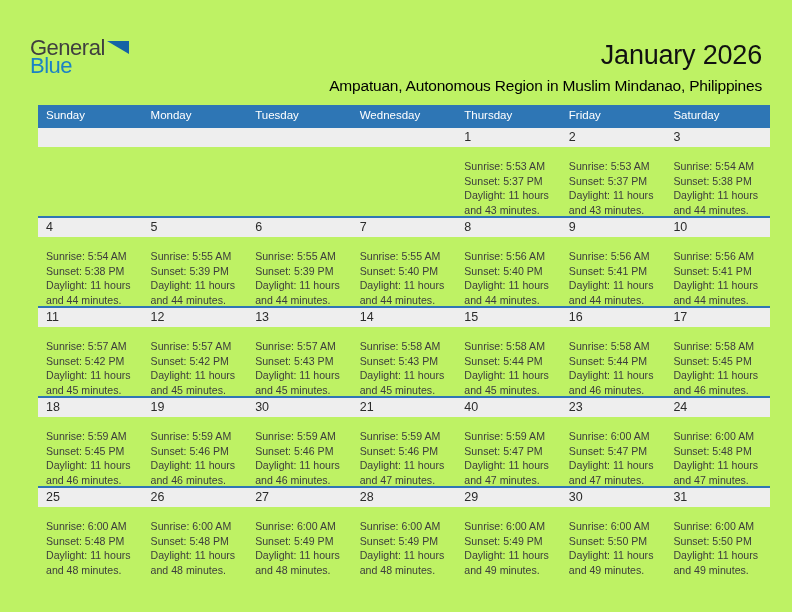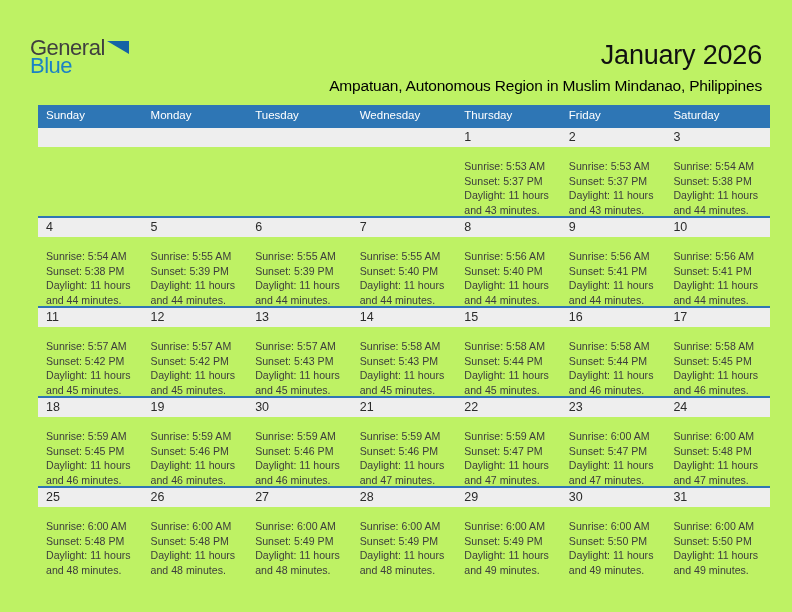--- a/index.html
+++ b/index.html
@@ -327,21 +327,21 @@
           <div class="day-cell">
             <div class="day-num">21</div>
             <div class="day-info">
               <div class="info-line">Sunrise: 5:59 AM</div>
               <div class="info-line">Sunset: 5:46 PM</div>
               <div class="info-line">Daylight: 11 hours</div>
               <div class="info-line">and 47 minutes.</div>
             </div>
           </div>
           <div class="day-cell">
-            <div class="day-num">22</div>
+            <div class="day-num">40</div>
             <div class="day-info">
               <div class="info-line">Sunrise: 5:59 AM</div>
               <div class="info-line">Sunset: 5:47 PM</div>
               <div class="info-line">Daylight: 11 hours</div>
               <div class="info-line">and 47 minutes.</div>
             </div>
           </div>
           <div class="day-cell">
             <div class="day-num">23</div>
             <div class="day-info">

